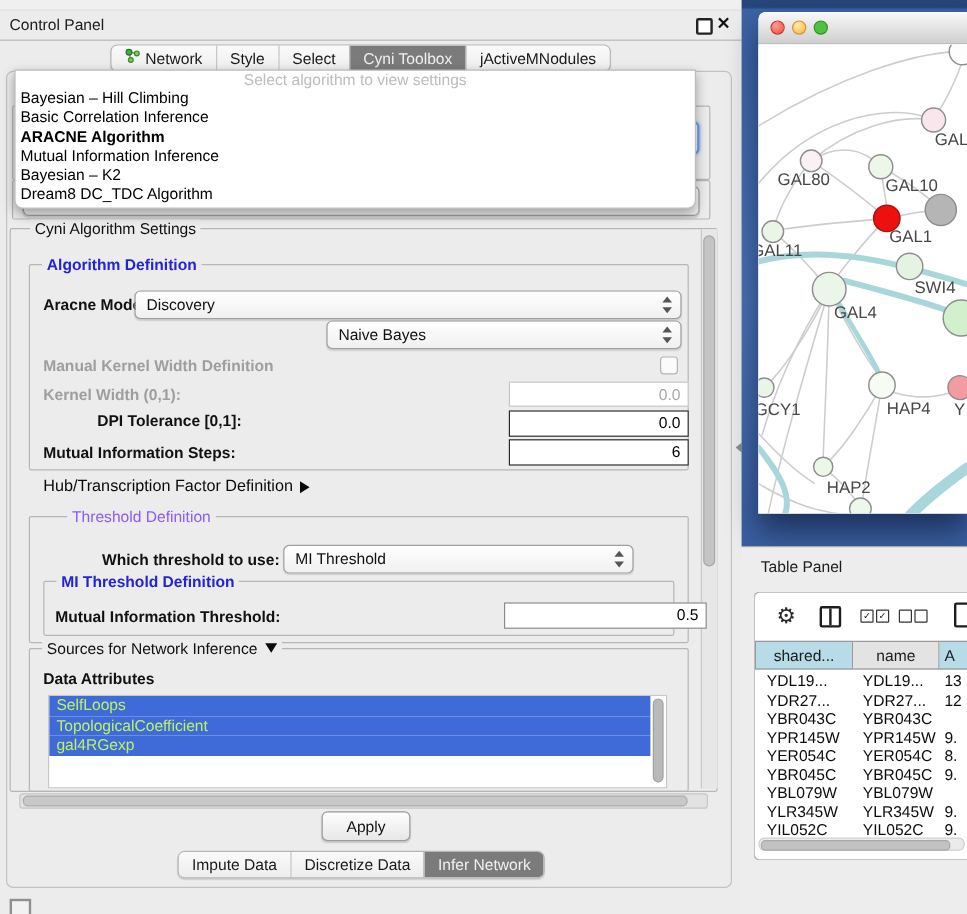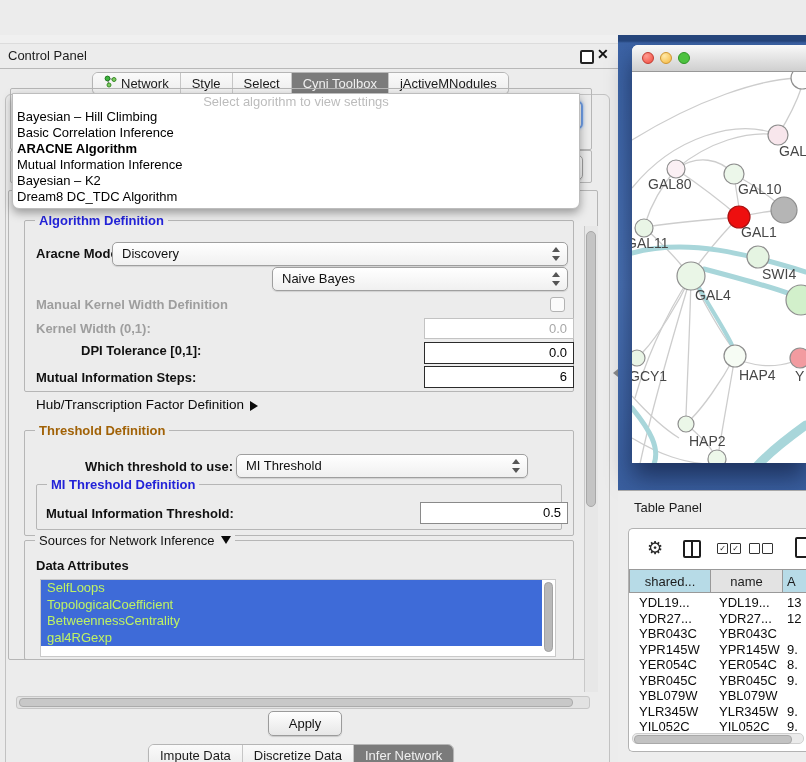--- a/index.html
+++ b/index.html
@@ -1,52 +1,52 @@
 <!DOCTYPE html>
 <html><head>
 <meta charset="utf-8">
 <style>
   html,body{margin:0;padding:0;background:#ececec;}
   #app{position:relative;width:806px;height:762px;overflow:hidden;
        font-family:"Liberation Sans",sans-serif;font-size:13px;color:#111;}
-  .abs{position:absolute;margin-top:35px;}
+  .abs{position:absolute;}
 
   
   .cp-topstrip{left:0;top:0;width:618px;height:8px;background:#f0f0f0;border-bottom:1px solid #dcdcdc;}
   .cp-titlebar{left:0;top:9px;width:618px;height:24px;background:#ececec;border-bottom:1px solid #b8b8b8;}
   .cp-title{position:absolute;left:8px;top:0;line-height:24px;color:#1c1c1c;}
   .win-float{position:absolute;left:580px;top:6px;width:10px;height:10px;border:2px solid #222;border-radius:2px;background:#fff;}
   .win-close{position:absolute;left:597px;top:2px;font-size:14px;font-weight:bold;color:#111;}
 
   .segbar{display:flex;height:21px;border:1px solid #b5b5b5;border-radius:6px;background:#f4f4f4;overflow:hidden;box-shadow:0 1px 1px rgba(0,0,0,.12);}
   .seg{display:flex;align-items:center;gap:4px;padding:0 11px;line-height:21px;border-left:1px solid #c6c6c6;color:#1a1a1a;background:linear-gradient(#fafafa,#ededed);white-space:nowrap;}
   .seg:first-child{border-left:none;}
   .seg.sel{background:#7b7b7b;color:#f0f0f0;}
   #top-tabs{left:92px;top:37px;}
   #bottom-tabs{left:148px;top:709px;}
 
   .cp-body{left:5px;top:59px;width:603px;height:679px;background:#ececec;border:1px solid #c2c2c2;border-radius:6px;}
 
   .grp{position:absolute;border:1px solid #b6b6b6;border-radius:2px;}
   .legend{position:absolute;top:-8px;left:10px;background:#ececec;padding:0 4px;white-space:nowrap;}
   .legend.blue{color:#2323d8;font-weight:bold;}
-  .legend.green{color:#a16207;font-weight:bold;}
+  .legend.green{color:#8b5cf6;font-weight:normal;margin-left:21px;}
 
   .combo{position:absolute;height:22px;border:1px solid #9f9f9f;border-radius:5px;background:linear-gradient(#ffffff,#f0f0f0);box-shadow:0 1px 1px rgba(0,0,0,.12);}
   .combo .combo-val{position:absolute;left:9px;top:0;line-height:22px;color:#111;}
   .stepper{position:absolute;right:6px;top:3px;width:9px;height:16px;}
   .stepper .up,.stepper .dn{position:absolute;left:0;width:0;height:0;border-left:4px solid transparent;border-right:4px solid transparent;}
   .stepper .up{top:1px;border-bottom:5px solid #555;}
   .stepper .dn{bottom:1px;border-top:5px solid #555;}
   .combo.focusring{border:2px solid #6f9fe8;box-shadow:0 0 3px #86b4f5;}
 
   .tfield{position:absolute;background:#fff;text-align:right;padding-right:6px;line-height:19px;}
   .tfield.dim{border:1px solid #c3c3c3;color:#a8a8a8;}
   .tfield.strong{border:1px solid #2b2b2b;color:#000;}
-  .tfield.mid{border:1px solid #8a8a8a;color:#000;}
+  .tfield.mid{border:1px solid #8a8a8a;color:#000;padding-left:21px;}
 
   .checkbox{position:absolute;width:13px;height:13px;border:1px solid #b3b3b3;border-radius:3px;background:#fbfbfb;}
   .blabel{position:absolute;font-weight:bold;white-space:nowrap;}
   .blabel.dim{color:#9e9e9e;}
   .plain{position:absolute;white-space:nowrap;color:#0a0a0a;}
   .tri-right{display:inline-block;width:0;height:0;border:5px solid transparent;border-left:8px solid #0a0a0a;vertical-align:-2px;margin-left:6px;}
   .tri-down{display:inline-block;width:0;height:0;border:5px solid transparent;border-top:8px solid #0a0a0a;vertical-align:-4px;margin-left:6px;}
   .tri-left-sm{position:absolute;width:0;height:0;border:4px solid transparent;border-right:5px solid #8a8a8a;}
 
   
@@ -236,21 +236,20 @@
   <div class="tfield mid" style="left:420px;top:502px;width:140px;height:20px;line-height:20px;">0.5</div>
 
   <div class="grp" style="left:24px;top:540px;width:548px;height:118px;">
     <span class="legend"><span>Sources for Network Inference</span><span class="tri-down"></span></span>
   </div>
   <span class="blabel" style="left:36px;top:558px;">Data Attributes</span>
   <div class="attr-list">
     <div id="attr-items">
         <div class="attr-item">SelfLoops</div>
         <div class="attr-item">TopologicalCoefficient</div>
-        <div class="attr-item">BetweennessCentrality</div>
         <div class="attr-item">gal4RGexp</div>
       </div>
     <div class="attr-scroll">
         <div class="attr-thumb"></div>
       </div>
   </div>
 
   <div class="abs hscroll">
       <div class="hthumb"></div>
     </div>

